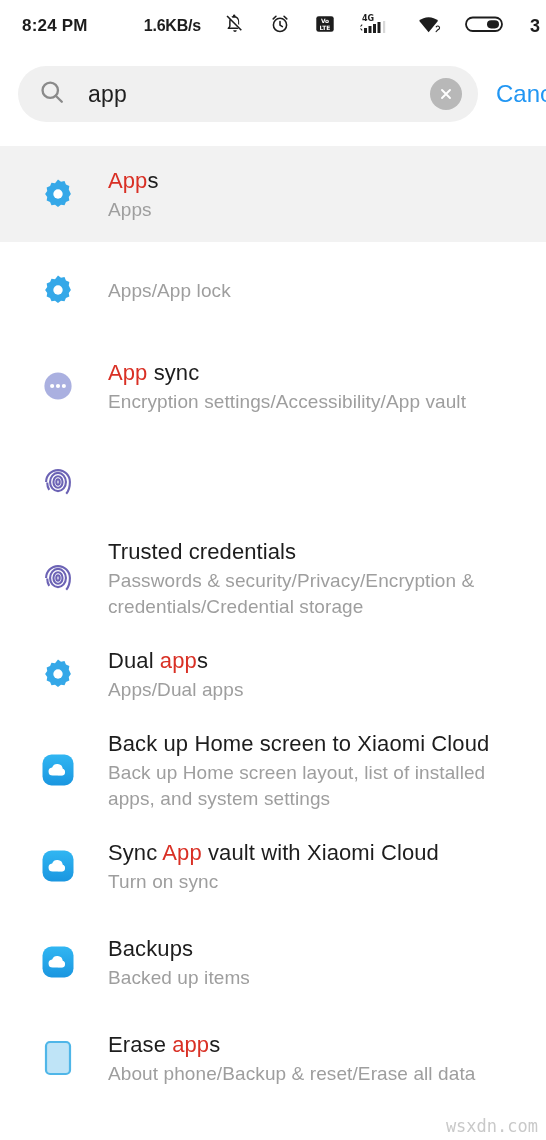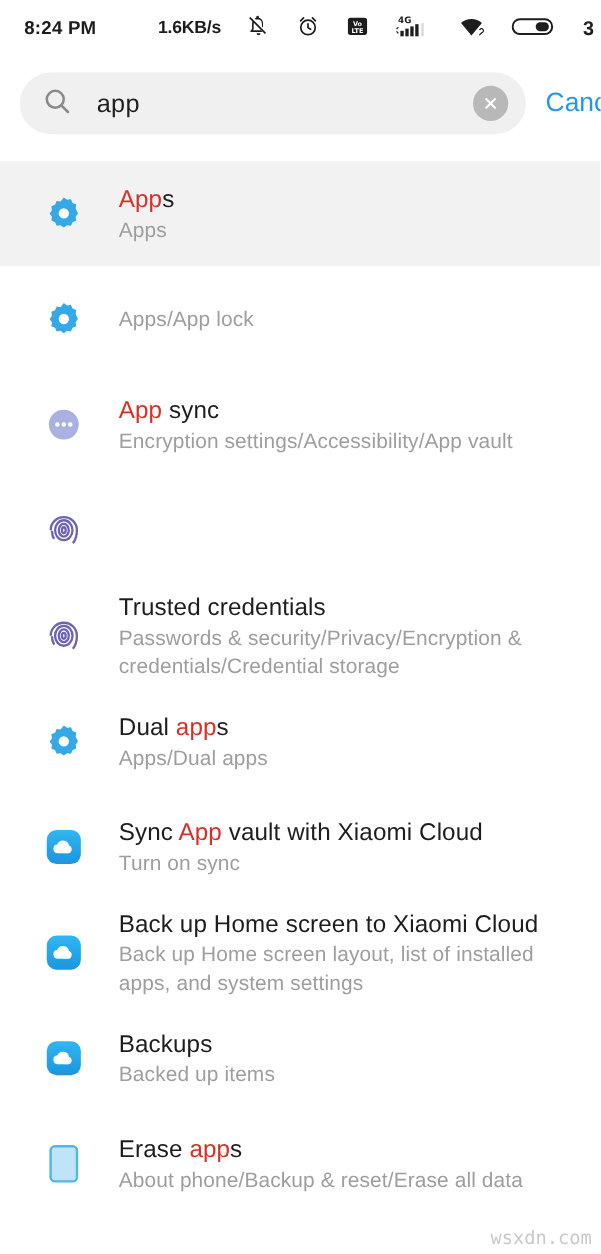--- a/index.html
+++ b/index.html
@@ -271,41 +271,41 @@
           <stop offset="0" stop-color="#31b6f2"></stop>
           <stop offset="1" stop-color="#1a96e0"></stop>
         </linearGradient>
       </defs>
       <rect x="1.5" y="1.5" width="31" height="31" rx="9" fill="url(#cg)"></rect>
       <path fill="#ffffff" d="M11.6 22.6a4.1 4.1 0 0 1-.45-8.17 5.5 5.5 0 0 1 10.5 1.2 3.6 3.6 0 0 1-.75 6.97z"></path>
       <path fill="#ffffff" opacity=".45" d="M16.8 22.6h4.1a3.6 3.6 0 0 0 .75-6.97 5.5 5.5 0 0 0-1.6-3.3z"></path>
     </svg>
       </div>
       <div class="row-text">
-        <div class="row-title"><span>Sync </span><span class="hl">App</span><span> vault with Xiaomi Cloud</span></div>
-        <div class="row-sub">Turn on sync</div>
+        <div class="row-title"><span>Back up Home screen to Xiaomi Cloud</span><span class="hl"></span><span></span></div>
+        <div class="row-sub">Back up Home screen layout, list of installed apps, and system settings</div>
       </div>
     </div>
     <div class="row">
       <div class="row-icon">
         <svg width="34" height="34" viewBox="0 0 34 34">
       <defs>
         <linearGradient id="cg" x1="0" y1="0" x2="0" y2="1">
           <stop offset="0" stop-color="#31b6f2"></stop>
           <stop offset="1" stop-color="#1a96e0"></stop>
         </linearGradient>
       </defs>
       <rect x="1.5" y="1.5" width="31" height="31" rx="9" fill="url(#cg)"></rect>
       <path fill="#ffffff" d="M11.6 22.6a4.1 4.1 0 0 1-.45-8.17 5.5 5.5 0 0 1 10.5 1.2 3.6 3.6 0 0 1-.75 6.97z"></path>
       <path fill="#ffffff" opacity=".45" d="M16.8 22.6h4.1a3.6 3.6 0 0 0 .75-6.97 5.5 5.5 0 0 0-1.6-3.3z"></path>
     </svg>
       </div>
       <div class="row-text">
-        <div class="row-title"><span>Back up Home screen to Xiaomi Cloud</span><span class="hl"></span><span></span></div>
-        <div class="row-sub">Back up Home screen layout, list of installed apps, and system settings</div>
+        <div class="row-title"><span>Sync </span><span class="hl">App</span><span> vault with Xiaomi Cloud</span></div>
+        <div class="row-sub">Turn on sync</div>
       </div>
     </div>
     <div class="row">
       <div class="row-icon">
         <svg width="34" height="34" viewBox="0 0 34 34">
       <defs>
         <linearGradient id="cg" x1="0" y1="0" x2="0" y2="1">
           <stop offset="0" stop-color="#31b6f2"></stop>
           <stop offset="1" stop-color="#1a96e0"></stop>
         </linearGradient>

